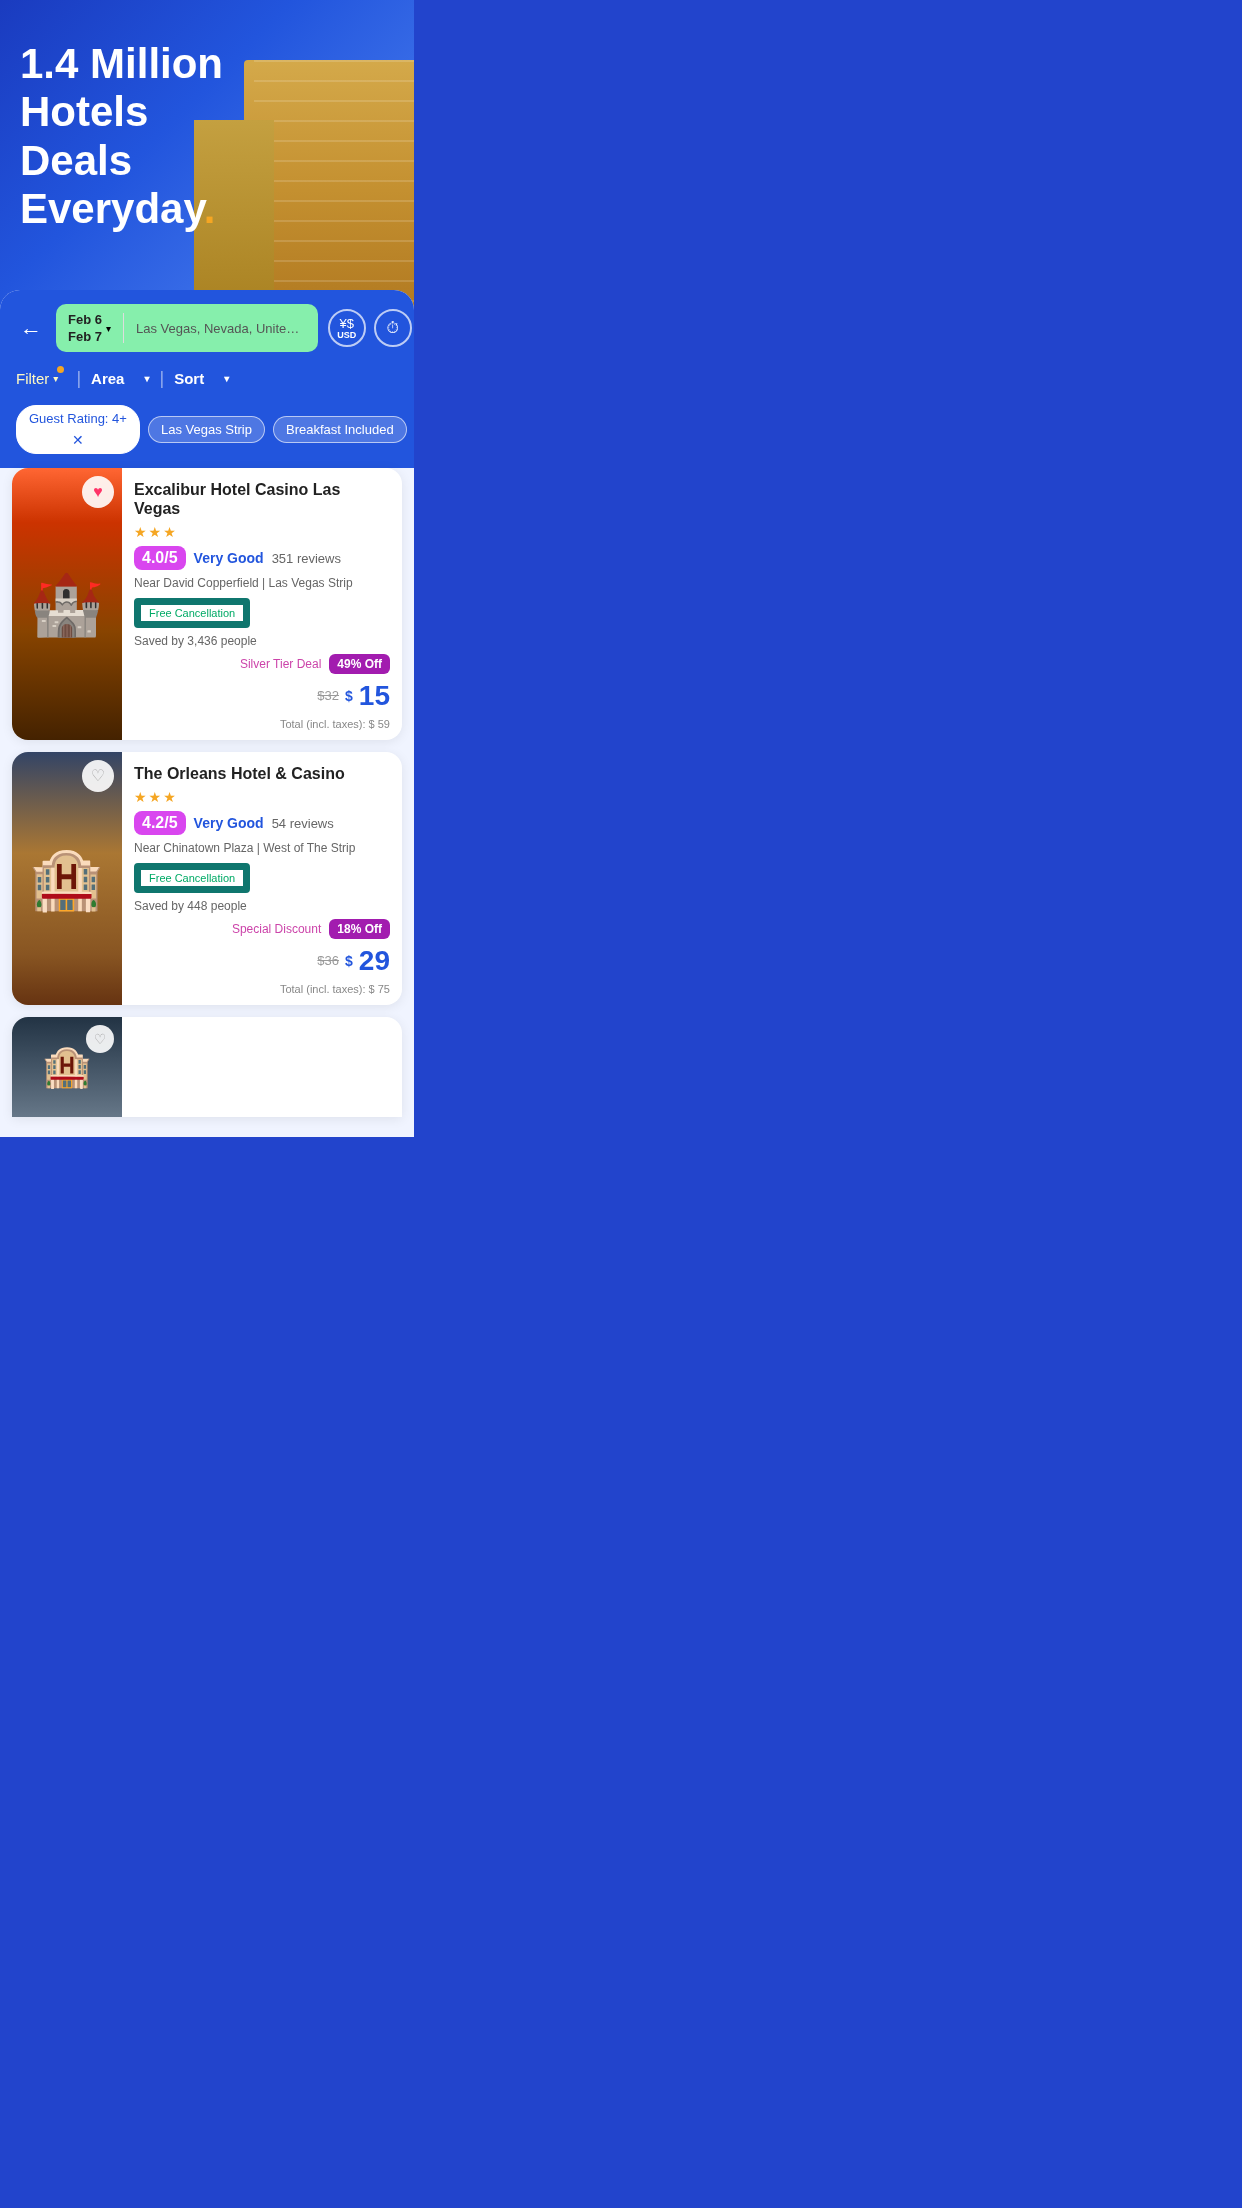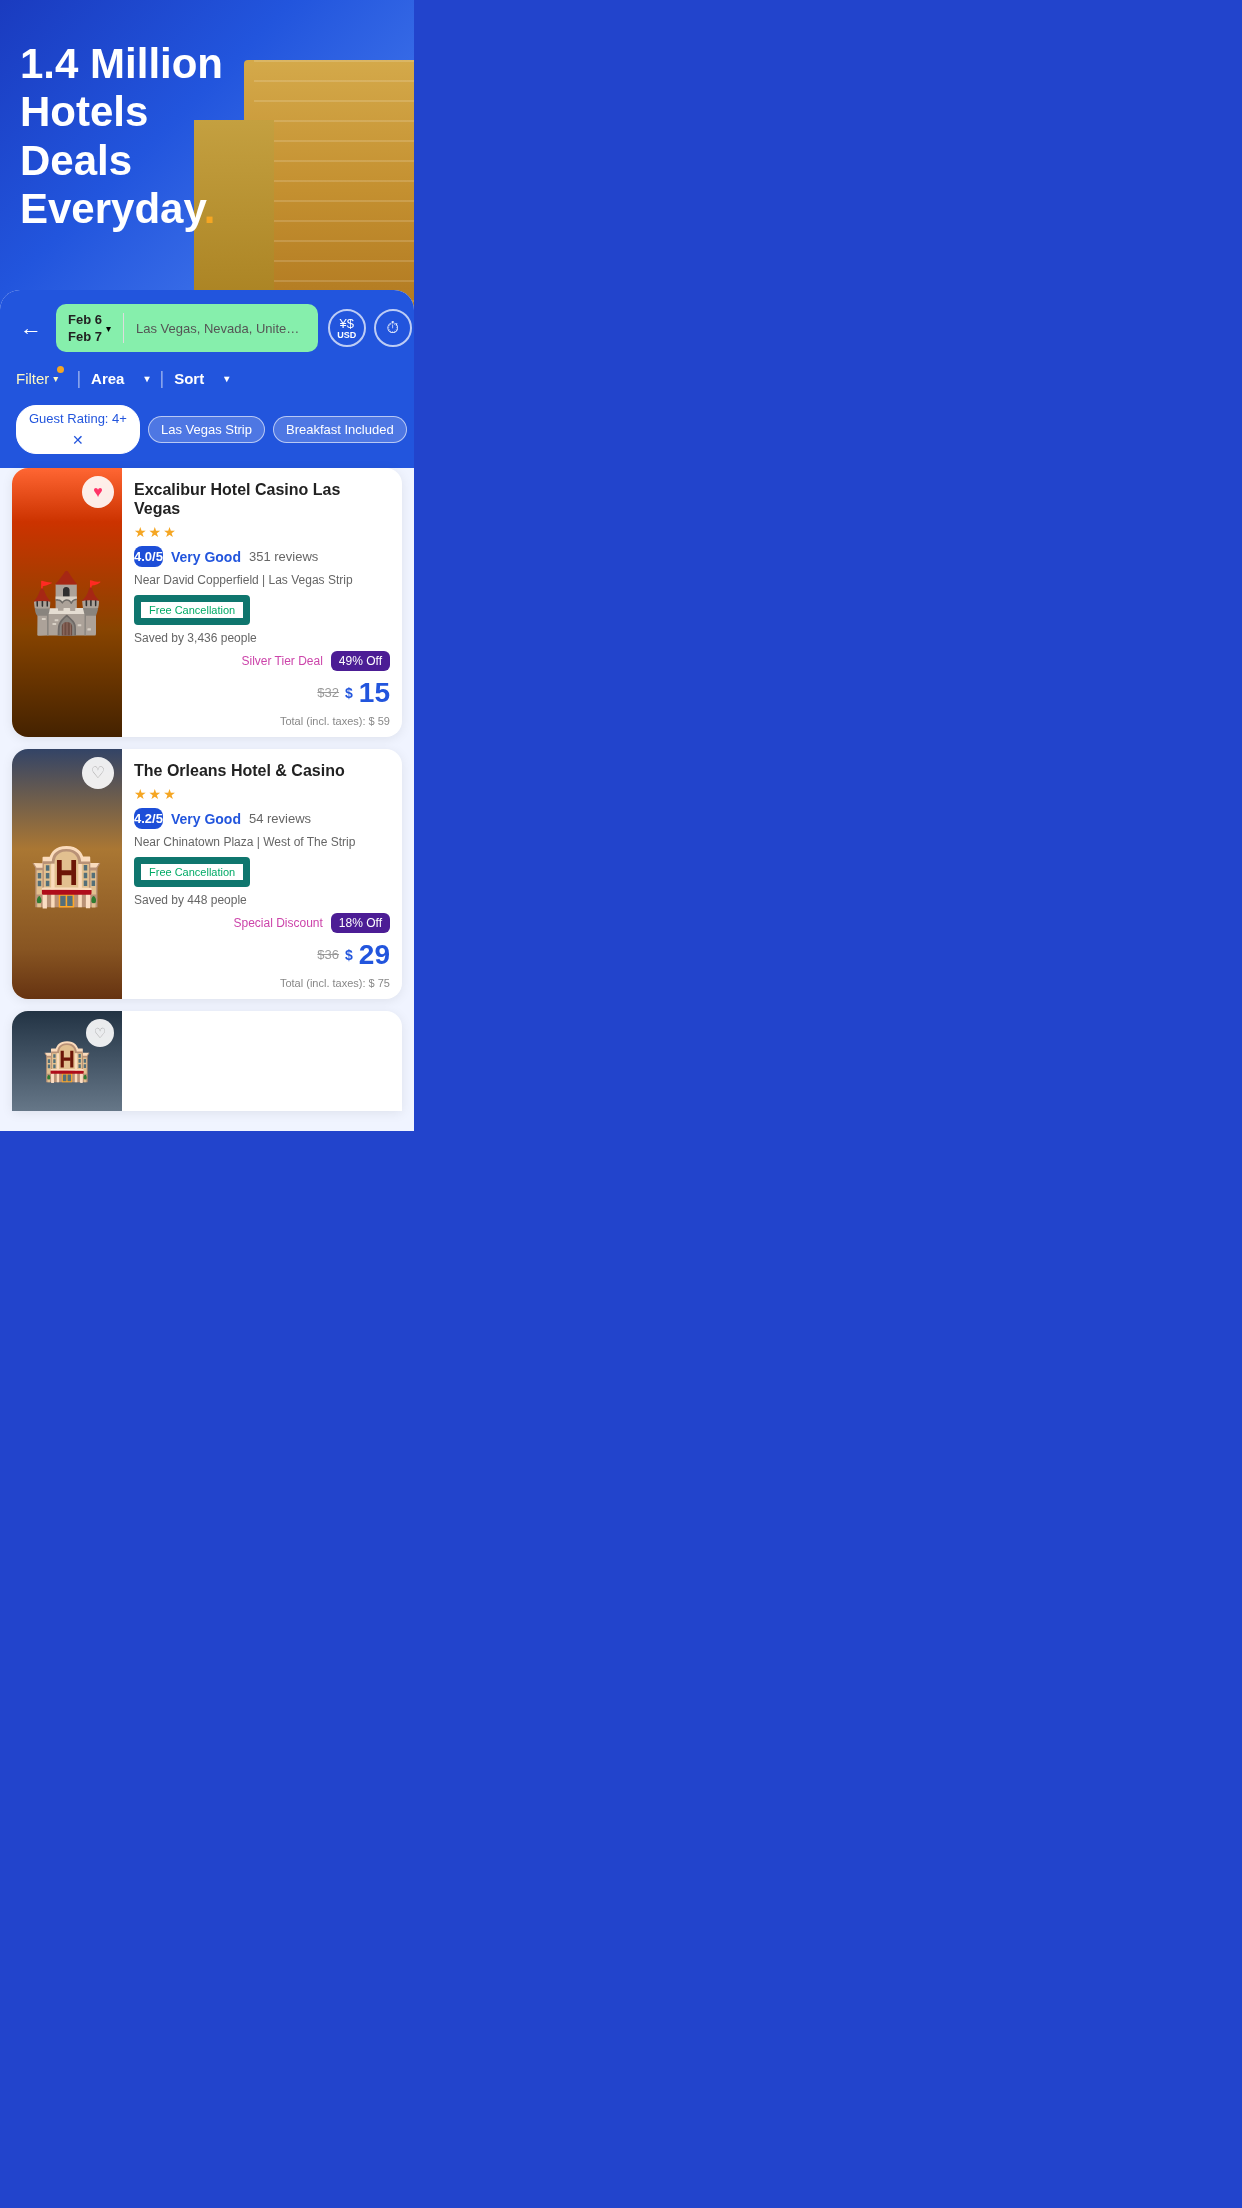--- a/index.html
+++ b/index.html
@@ -348,25 +348,25 @@
       font-size: 14px;
     }
 
     .rating-row {
       display: flex;
       align-items: center;
       gap: 8px;
     }
 
     .rating-badge {
-      background: #1d4ed8;
+      background: #d946ef;
       color: white;
       border-radius: 8px;
-      padding: 3px 0;
-      font-size: 13px;
+      padding: 3px 8px;
+      font-size: 16px;
       font-weight: 700;
     }
 
     .rating-label {
       font-size: 14px;
       font-weight: 700;
       color: #2255dd;
     }
 
     .reviews-count {
@@ -409,26 +409,26 @@
       font-weight: 500;
     }
 
     .deal-label-special {
       color: #cc44aa;
       font-size: 12px;
       font-weight: 500;
     }
 
     .off-badge {
-      background: #4c1d95;
+      background: #a21caf;
       color: white;
       border-radius: 6px;
       padding: 3px 8px;
       font-size: 12px;
-      font-weight: 400;
+      font-weight: 700;
     }
 
     .price-row {
       display: flex;
       align-items: center;
       justify-content: flex-end;
       gap: 6px;
     }
 
     .original-price {

